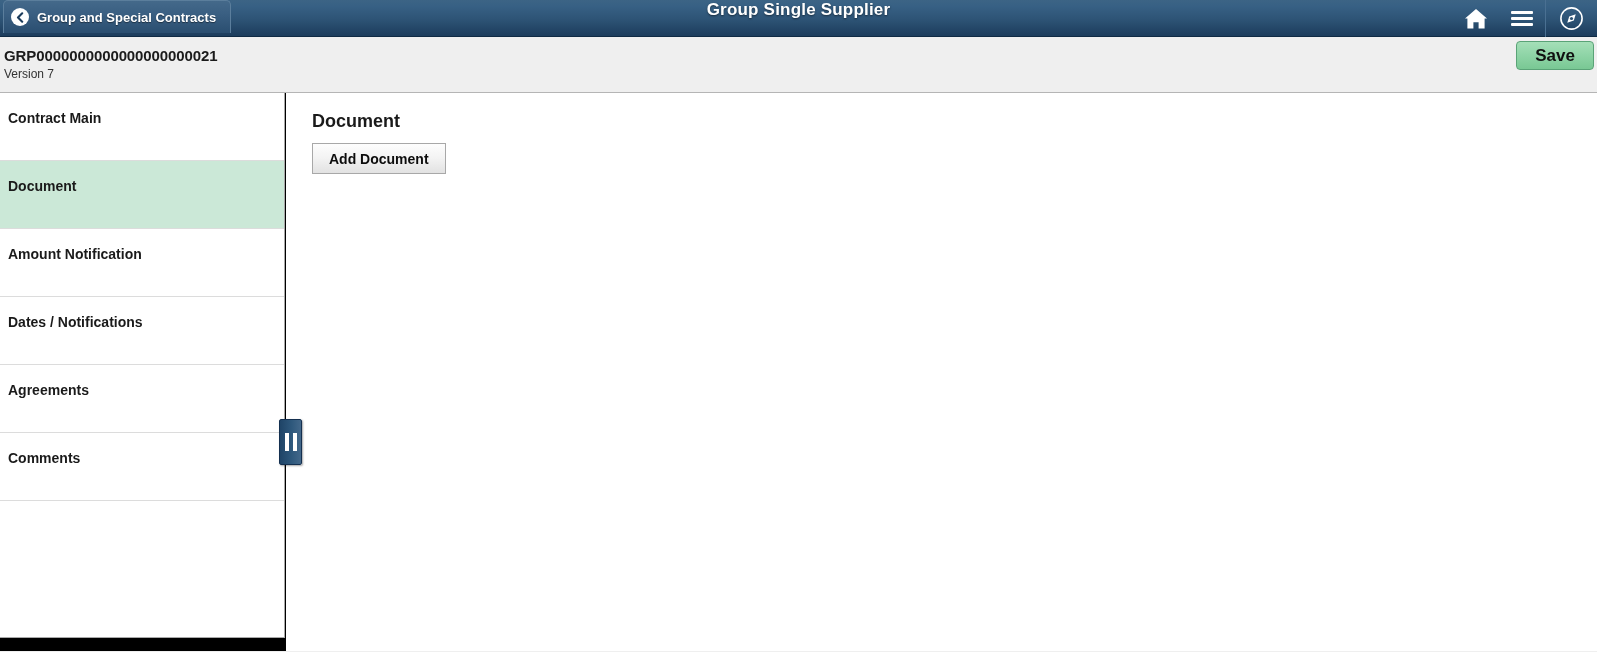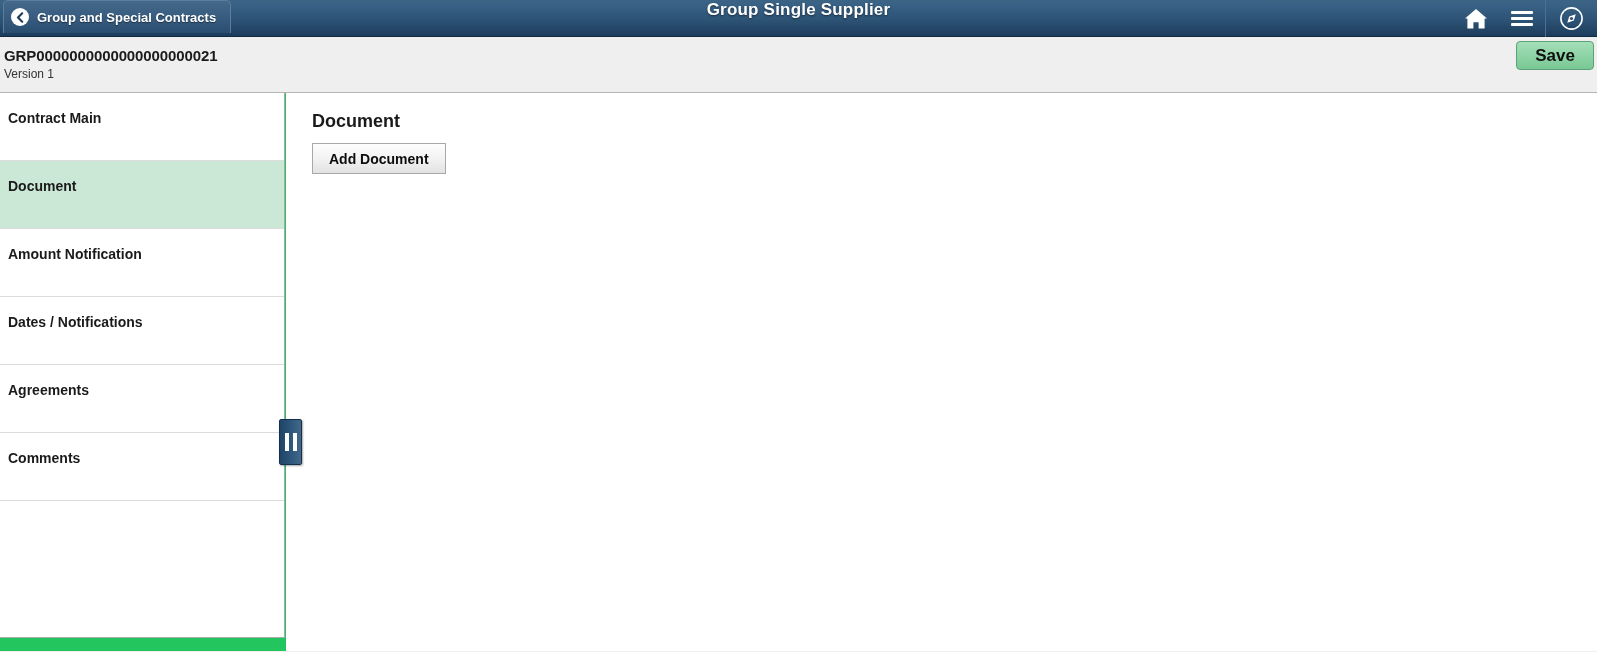--- a/index.html
+++ b/index.html
@@ -122,21 +122,21 @@
     font-weight: bold;
     font-family: "Liberation Sans", sans-serif;
     cursor: pointer;
   }
 
   
   .body-wrap {
     position: relative;
     width: 1381px;
     height: 558px;
-    background: #22c55e;
+    background: #000000;
     text-decoration: underline;
   }
 
   
   .sidebar {
     position: absolute;
     left: 0; top: 0;
     width: 285px;
     height: 545px;
     background: #ffffff;
@@ -252,21 +252,21 @@
         <path d="M16.7 8.3 L10.2 10.6 L8.3 16.7 L14.8 14.4 Z" fill="#ffffff"></path>
         <circle cx="12.5" cy="12.5" r="1.6" fill="#2d5375"></circle>
       </svg>
     </div>
 
   </div>
 </div>
 
 <div class="subheader">
   <div class="doc-id">GRP0000000000000000000021</div>
-  <div class="doc-version">Version 1</div>
+  <div class="doc-version">Version 7</div>
   <button class="save-btn">Save</button>
 </div>
 
 <div class="body-wrap">
 
   <div class="sidebar">
     <div class="side-item">Contract Main</div>
     <div class="side-item active">Document</div>
     <div class="side-item">Amount Notification</div>
     <div class="side-item">Dates / Notifications</div>

